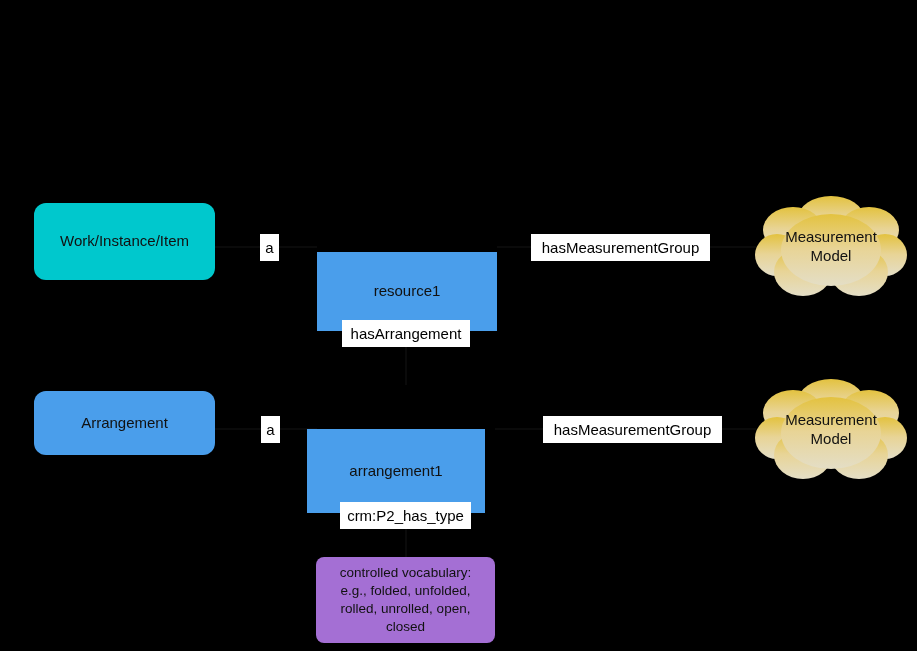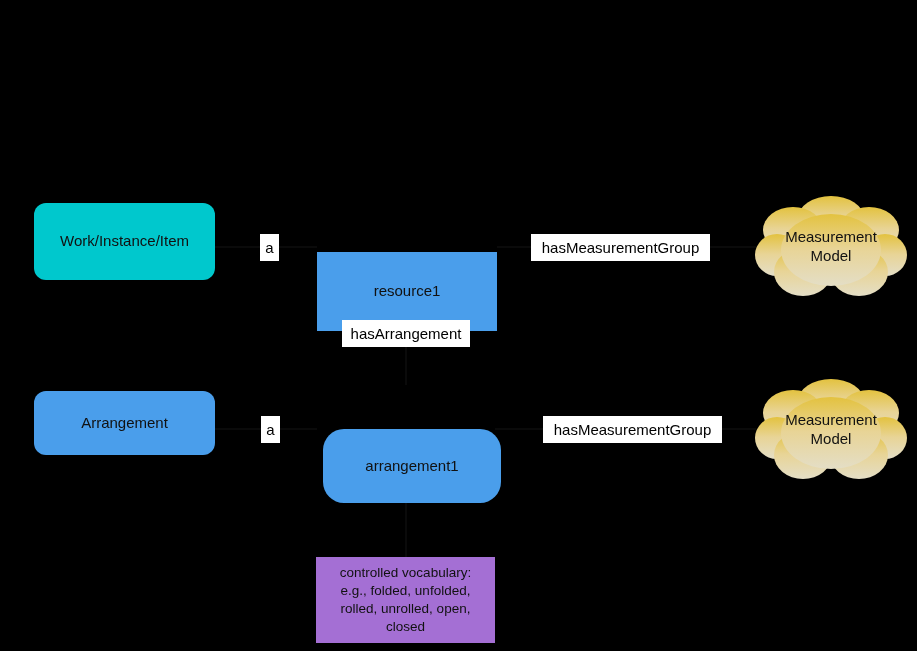--- a/index.html
+++ b/index.html
@@ -37,21 +37,21 @@
   
   .instance-node {
     border-radius: 0;
     font-size: 15px;
     line-height: 1.25;
     margin-top: 44px;
   }
 
   
   .vocab-node {
-    border-radius: 0;
+    border-radius: 8px;
     font-size: 13.5px;
     line-height: 1.32;
     padding: 20px 8px;
   }
 
   
   .edge-label {
     position: absolute;
     background: #ffffff;
     color: #000000;
@@ -155,21 +155,21 @@
   </div>
 
   <div class="node class-node" style="left:34px; top:391px; width:181px; height:64px; background:#4a9eeb;">
     <span>Arrangement</span>
   </div>
 
   <div class="edge-label tiny" style="left:261px; top:416px; width:19px; height:27px;">
     <span>a</span>
   </div>
 
-  <div class="node instance-node" style="left:323px; top:385px; width:178px; height:74px; background:#4a9eeb;border-radius:21px;">
+  <div class="node instance-node" style="left:307px; top:385px; width:178px; height:84px; background:#4a9eeb;">
     <span>arrangement1</span>
   </div>
 
   <div class="edge-label" style="left:543px; top:416px; width:179px; height:27px;">
     <span>hasMeasurementGroup</span>
   </div>
 
   <div class="cloud-wrap" style="left:753px; top:375px; width:156px; height:110px;">
     <svg width="156" height="110" viewBox="0 0 156 110">
       <defs>
@@ -191,20 +191,23 @@
       </g>
     </svg>
     <div class="cloud-label">
       <div>
         <span>Measurement</span>
         <span>Model</span>
       </div>
     </div>
   </div>
 
+  <div class="edge-label" style="left:340px; top:502px; width:131px; height:27px;">
+    <span>crm:P2_has_type</span>
+  </div>
 
   <div class="node vocab-node" style="left:316px; top:557px; width:179px; height:86px; background:#a46fd4;">
     <div>
       <span>controlled vocabulary:</span><br>
       <span>e.g., folded, unfolded,</span><br>
       <span>rolled, unrolled, open,</span><br>
       <span>closed</span>
     </div>
   </div>
 

